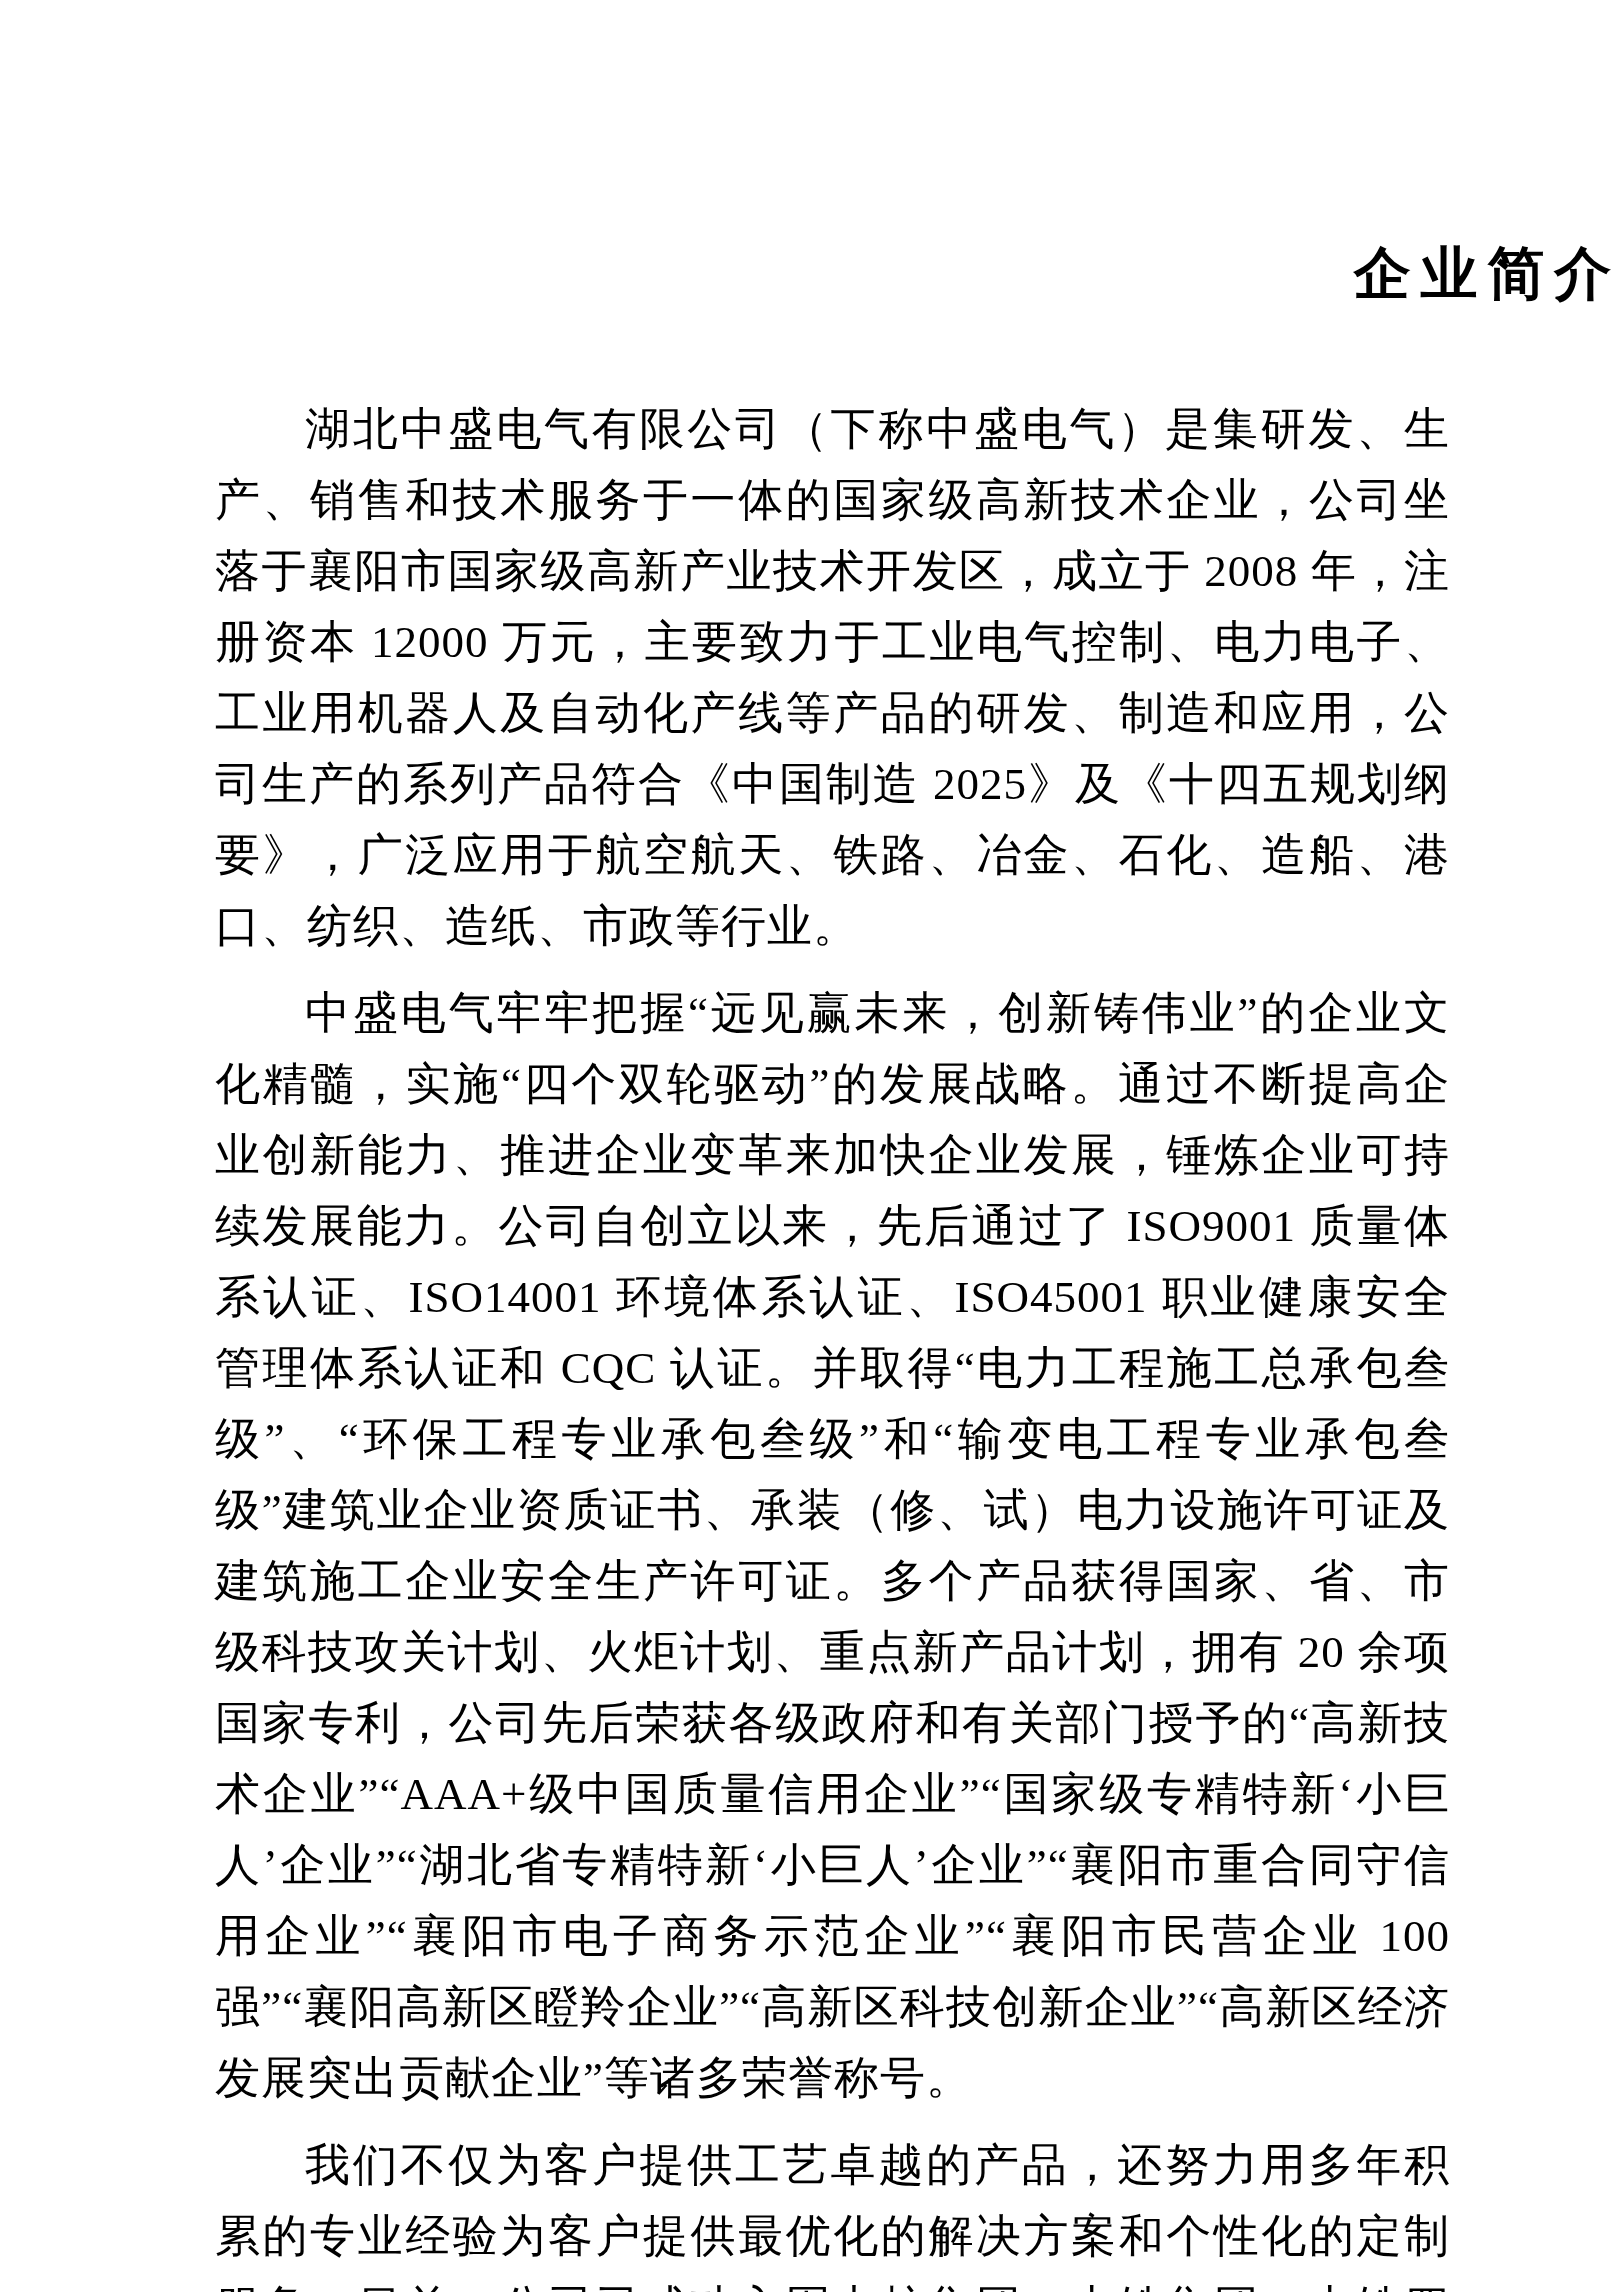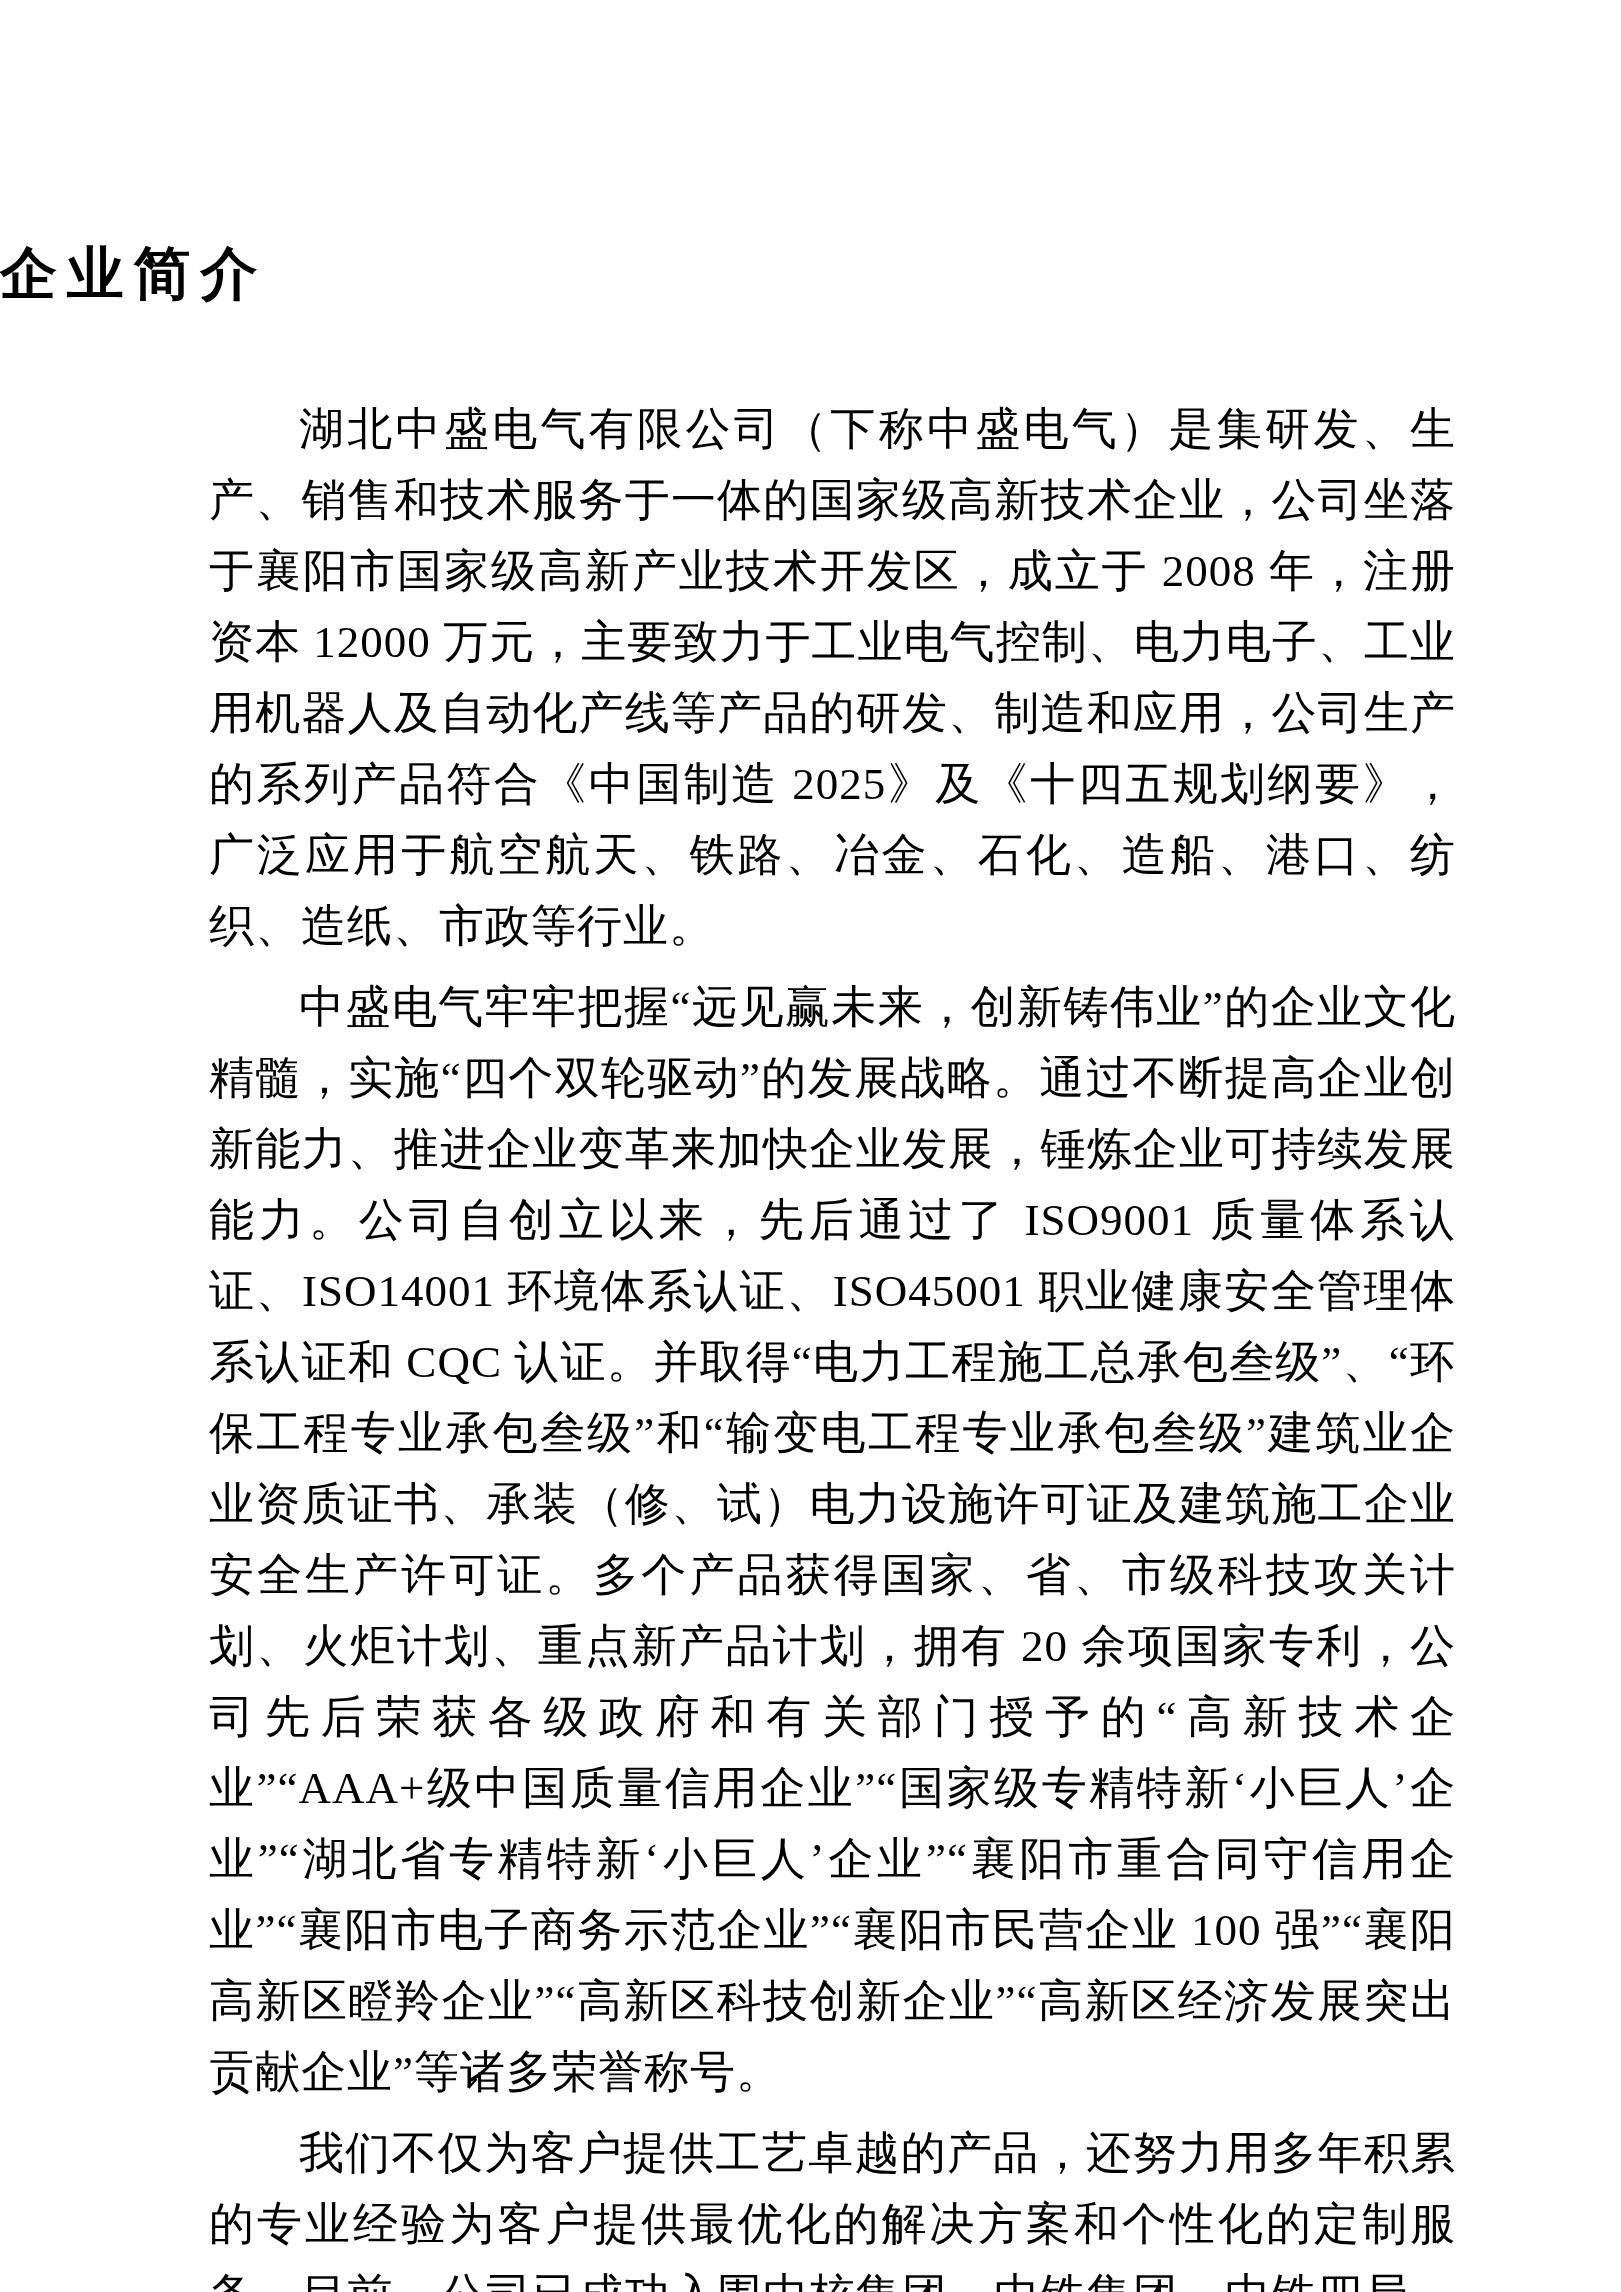--- a/index.html
+++ b/index.html
@@ -12,39 +12,39 @@
     width: 1621px;
     height: 2293px;
     background: #ffffff;
     overflow: hidden;
     font-family: "Liberation Serif", "DejaVu Serif", serif;
     color: #000000;
   }
   .doc-title {
     margin: 0;
     padding-top: 237px;
-    text-align: left;
+    text-align: right;
     font-size: 57px;
     line-height: 73px;
     font-weight: bold;
     letter-spacing: 9.8px;
     color: #000000;
   }
   .doc-body {
     margin-top: 84px;
     padding-left: 199px;
     padding-right: 155px;
     font-size: 45px;
     line-height: 71px;
     text-align: justify;
     text-justify: inter-ideograph;
     color: #000000;
   }
   .doc-body p {
-    margin: 10px;
+    margin: 16px;
     padding: 0;
     text-indent: 2em;
     letter-spacing: 1px;
     word-break: break-word;
   }
 </style>
 </head>
 <body>
 
 <div class="page">

